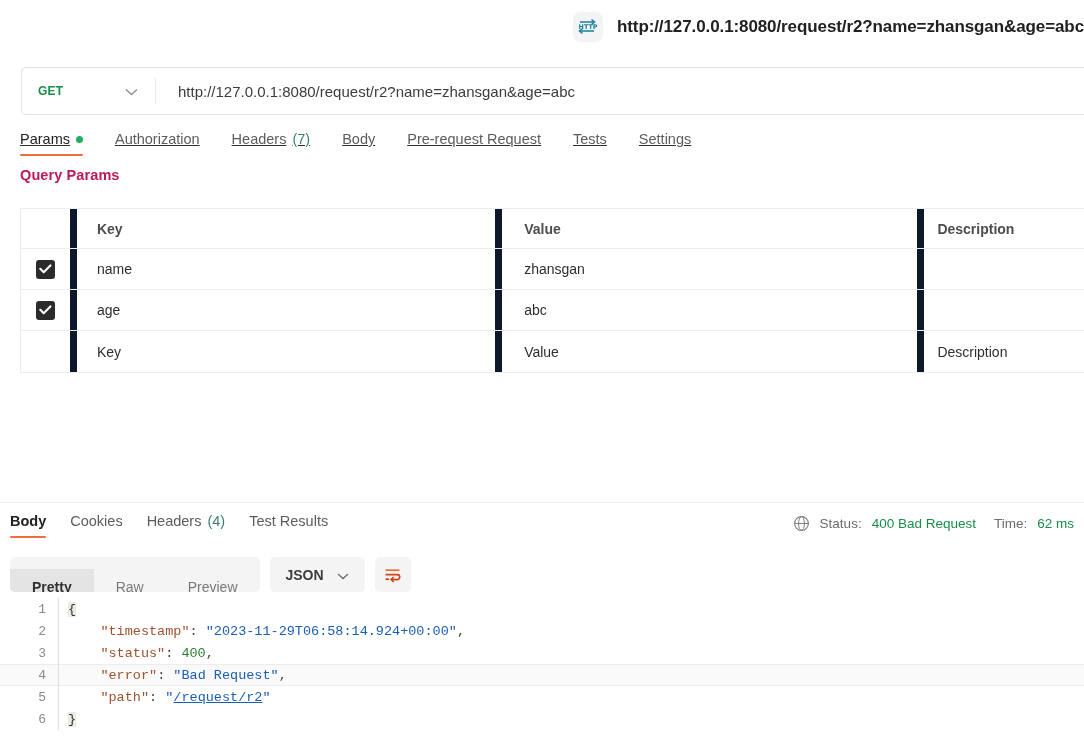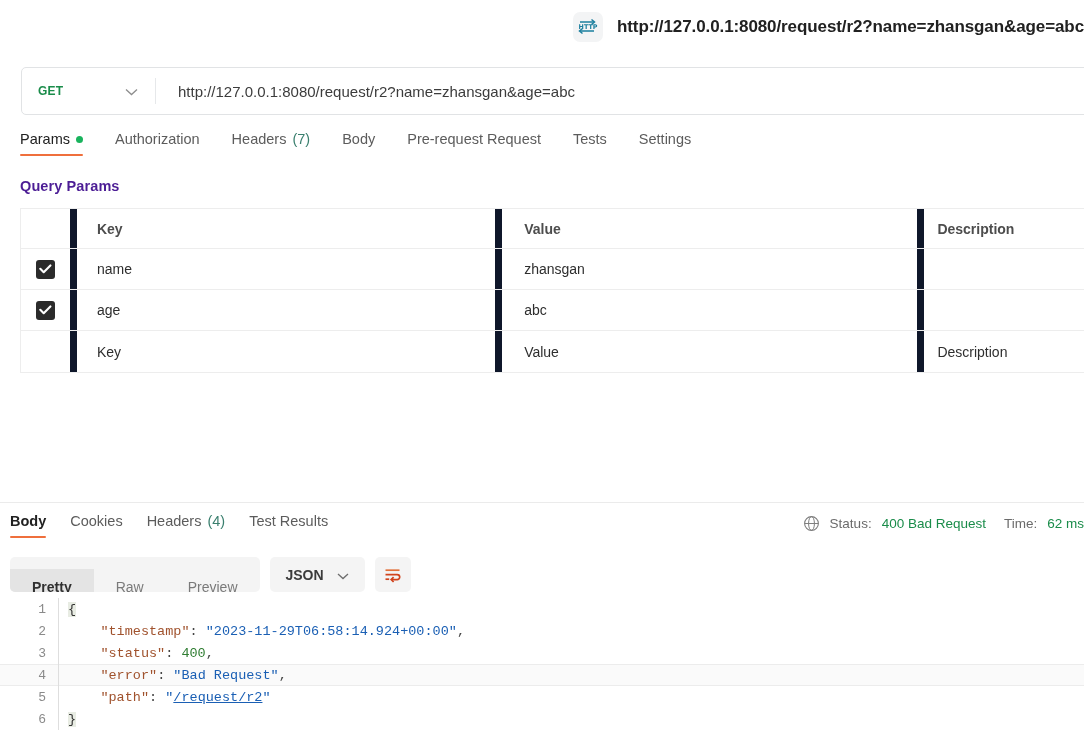--- a/index.html
+++ b/index.html
@@ -43,38 +43,38 @@
   .chev { color:#8d8d8d; }
   .method-sep { width:1px; height:26px; background:#e6e8ea; }
   .url-input {
     flex:1; height:100%; display:flex; align-items:center; padding-left:22px;
     font-size:15px; color:#3c3c3c; white-space:nowrap; overflow:hidden;
   }
 
   
   .req-tabs {
     position:absolute; left:20px; top:131px; height:32px;
-    display:flex; align-items:flex-start; gap:0;
+    display:flex; align-items:flex-start; gap:0;text-decoration:underline;
   }
   .rtab {
     font-size:14.5px; color:#5c5c5c; padding:0 0 9px 0; margin-right:32px;
     position:relative; white-space:nowrap; display:flex; align-items:center; gap:6px;
   }
   .rtab:last-child { margin-right:0; }
   .rtab .cnt { color:#3a7f6e; }
   .rtab.active { color:#212121; font-weight:normal; }
   .rtab.active::after {
     content:""; position:absolute; left:0; right:0; bottom:0;
     height:2.5px; background:#ef6f3c; border-radius:2px;
   }
   .dot-green { width:7px; height:7px; border-radius:50%; background:#19b35d; display:inline-block; }
 
   .section-label {
-    position:absolute; left:20px; top:178px; font-size:14.5px;
-    font-weight:bold; color:#4c1d95; letter-spacing:0.1px;
+    position:absolute; left:20px; top:167px; font-size:14.5px;
+    font-weight:bold; color:#be185d; letter-spacing:0.1px;
   }
 
   
   .ptable {
     position:absolute; left:20px; top:208px; width:1120px;
     border:1px solid #ededed; border-top:1px solid #ededed; background:#fff;
   }
   .prow { display:flex; height:41px; border-bottom:1px solid #ededed; }
   .prow:last-child { border-bottom:none; }
   .prow.head { height:40px; }
@@ -99,21 +99,21 @@
 
   
   .resp-tabs {
     position:absolute; left:10px; top:513px; height:30px; display:flex; align-items:flex-start;
   }
   .resp-tabs .rtab { margin-right:24px; padding:0 0 9px 0; }
   .resp-tabs .rtab.active { font-weight:bold; }
 
   
   .status-strip {
-    position:absolute; right:0; top:515px; display:flex; align-items:center; gap:10px;
+    position:absolute; right:10px; top:515px; display:flex; align-items:center; gap:10px;
     font-size:13.5px; color:#6b6b6b; white-space:nowrap;
   }
   .status-strip .val { color:#1a8c4a; }
   .globe { width:17px; height:17px; display:block; }
 
   
   .view-toolbar { position:absolute; left:10px; top:557px; display:flex; align-items:center; gap:10px; }
   .seg {
     display:flex; align-items:center; height:35px; background:#f4f4f4; border-radius:5px; overflow:hidden;
   }

